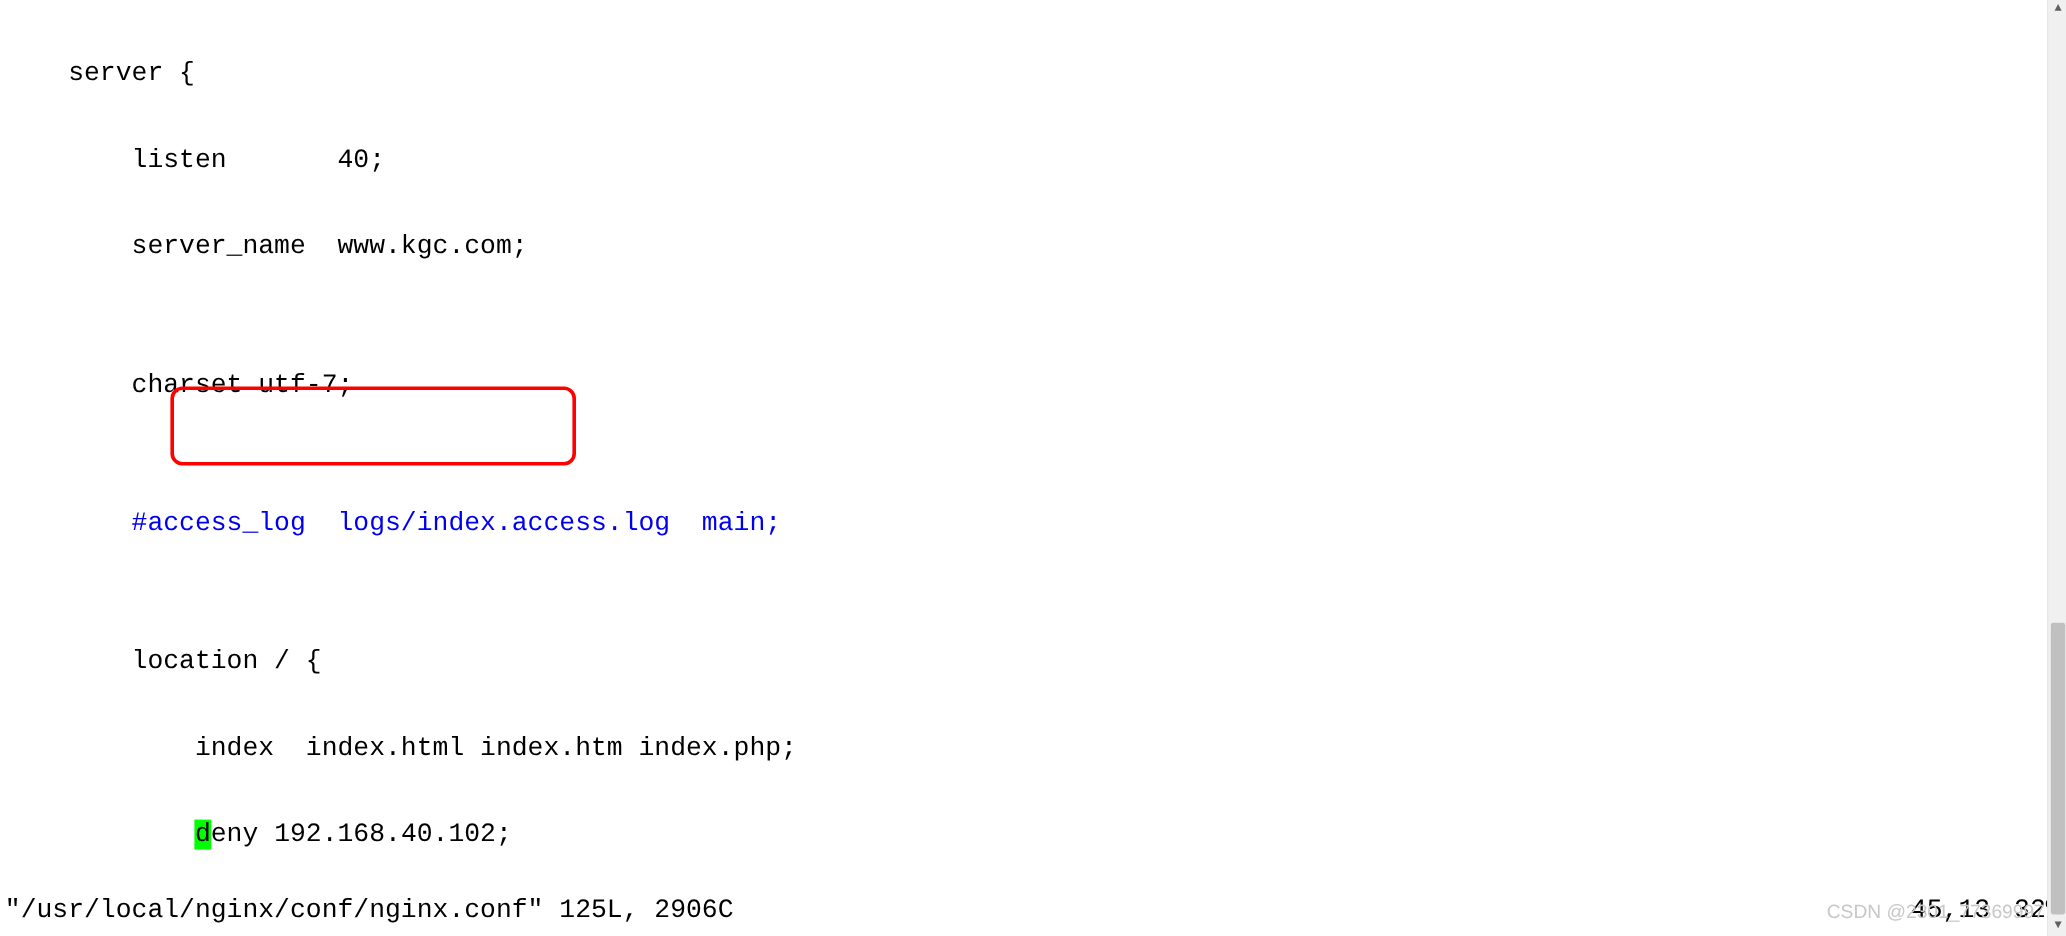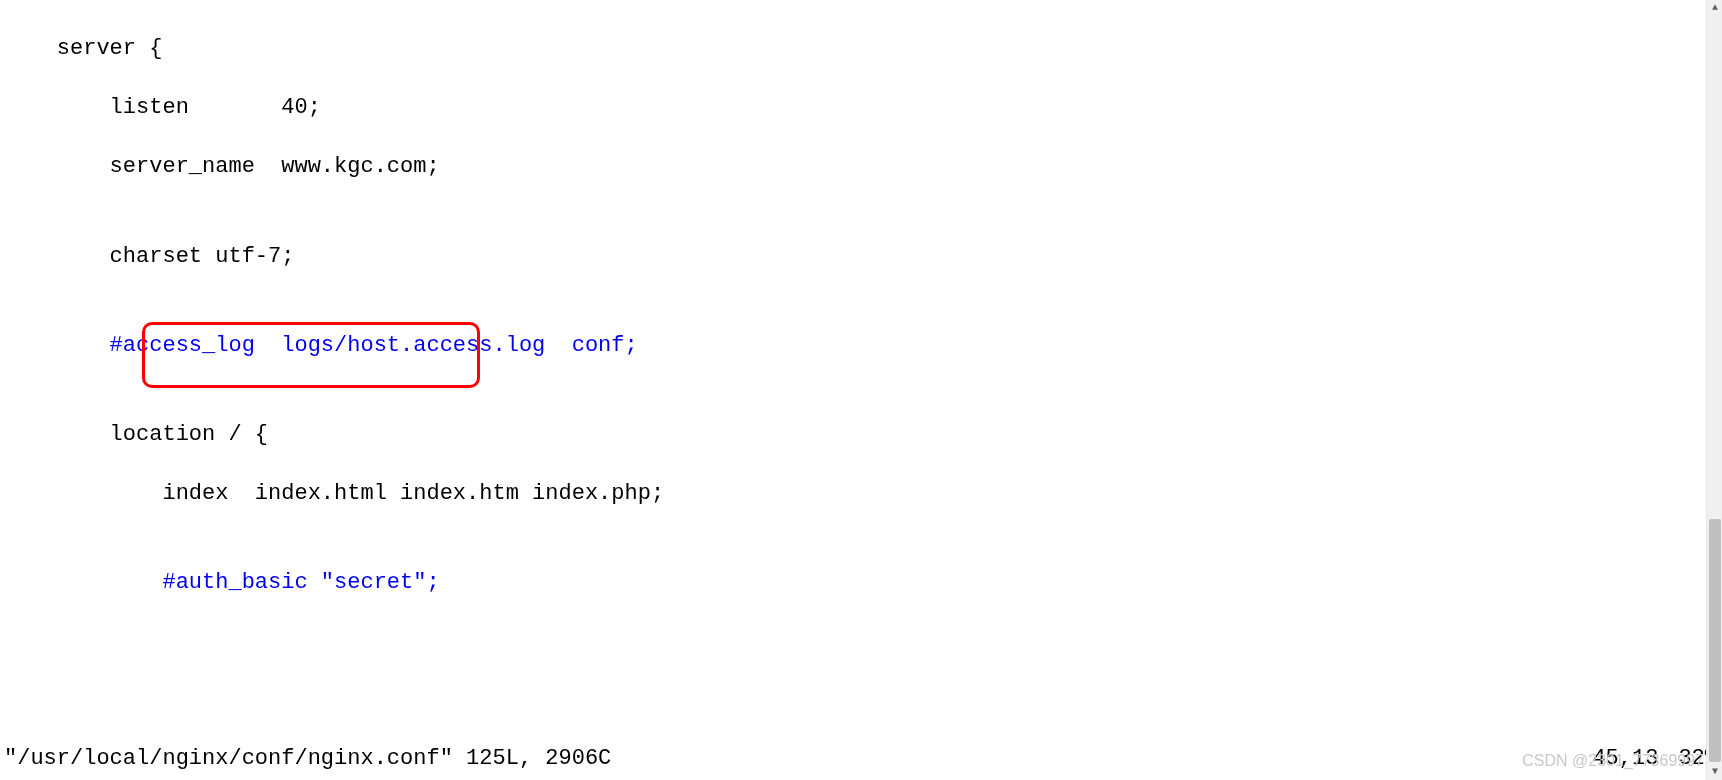--- a/index.html
+++ b/index.html
@@ -18,20 +18,21 @@
       position: relative;
       overflow: hidden;
     }
     .editor {
       padding: 4px 4px;
       white-space: pre;
       position: relative;
     }
     .line {
       white-space: pre;
+      margin-top: 13px;
     }
     .comment {
       color: #0000ee;
     }
     .cursor {
       background: #00ff00;
       color: #000000;
     }
     .red-box {
       position: absolute;
@@ -92,24 +93,25 @@
 </head>
 <body>
 
 <div class="editor">
 <div class="line">    server {</div>
 <div class="line">        listen       40;</div>
 <div class="line">        server_name  www.kgc.com;</div>
 <div class="line"></div>
 <div class="line">        charset utf-7;</div>
 <div class="line"></div>
-<div class="line comment">        #access_log  logs/host.access.log  conf;</div>
+<div class="line comment">        #access_log  logs/index.access.log  main;</div>
 <div class="line"></div>
 <div class="line">        location / {</div>
 <div class="line">            index  index.html index.htm index.php;</div>
+<div class="line"><span>            </span><span class="cursor">d</span><span>eny 192.168.40.102;</span></div>
 <div class="line"></div>
 <div class="line comment">            #auth_basic "secret";</div>
 
 
 <div class="line"></div>
 
 
 
 
 

